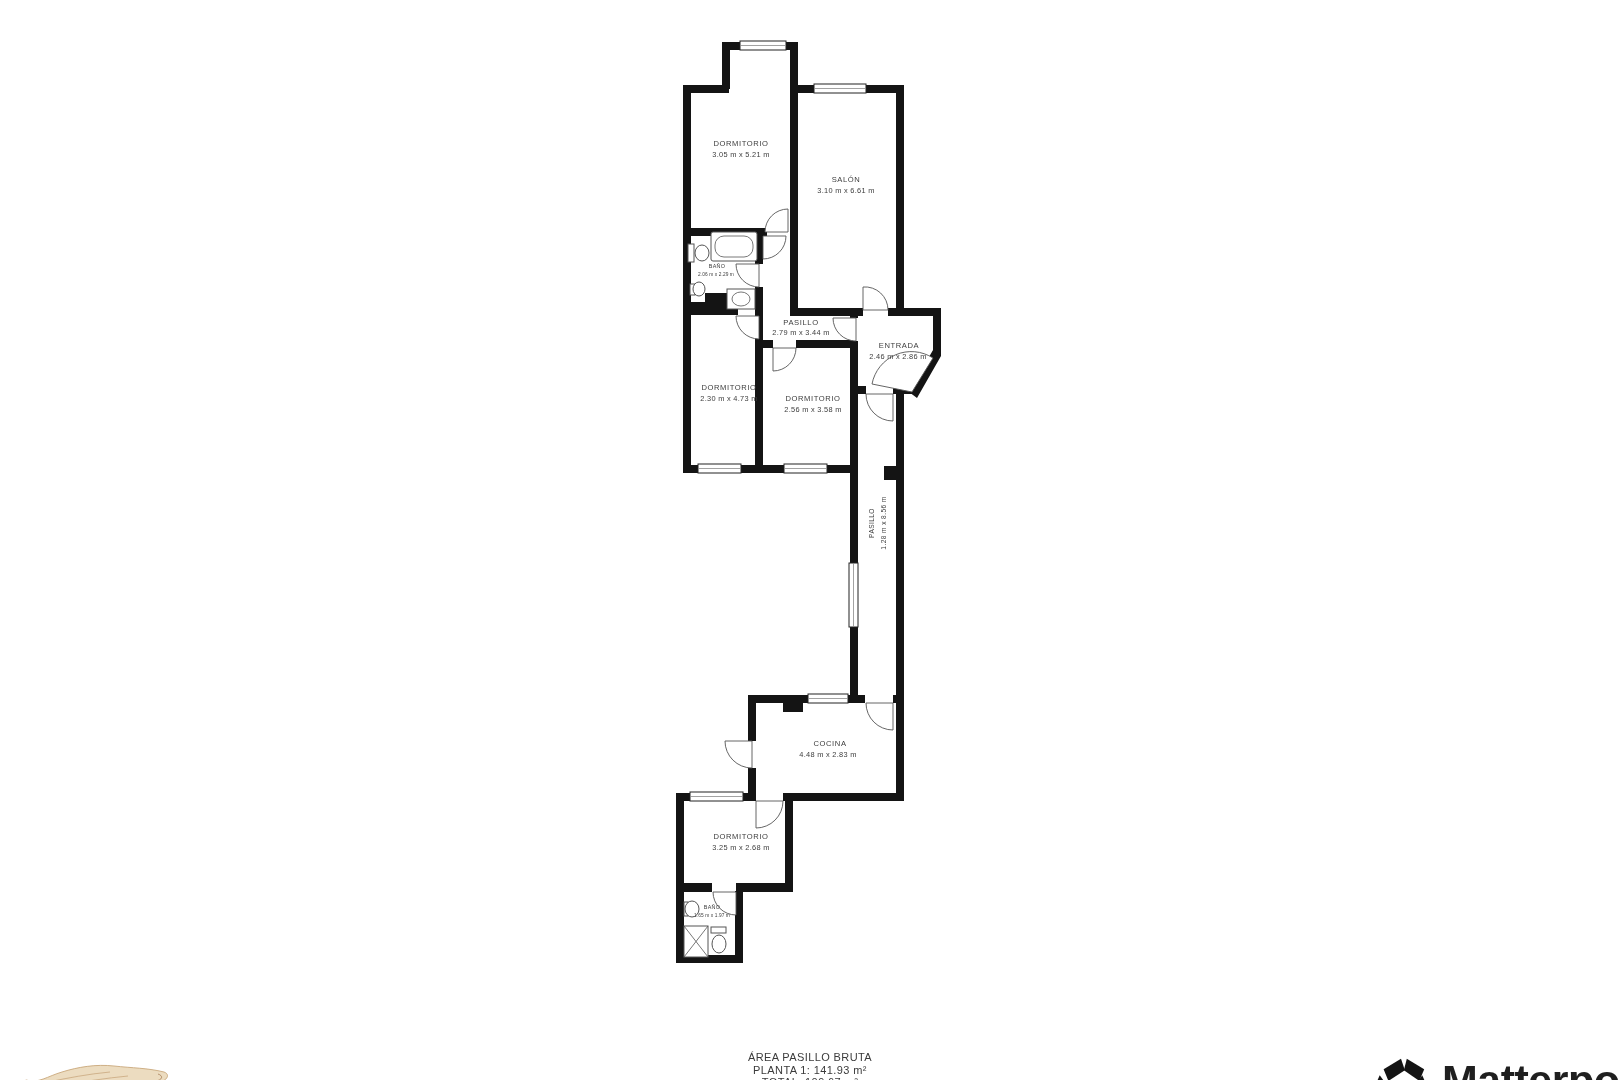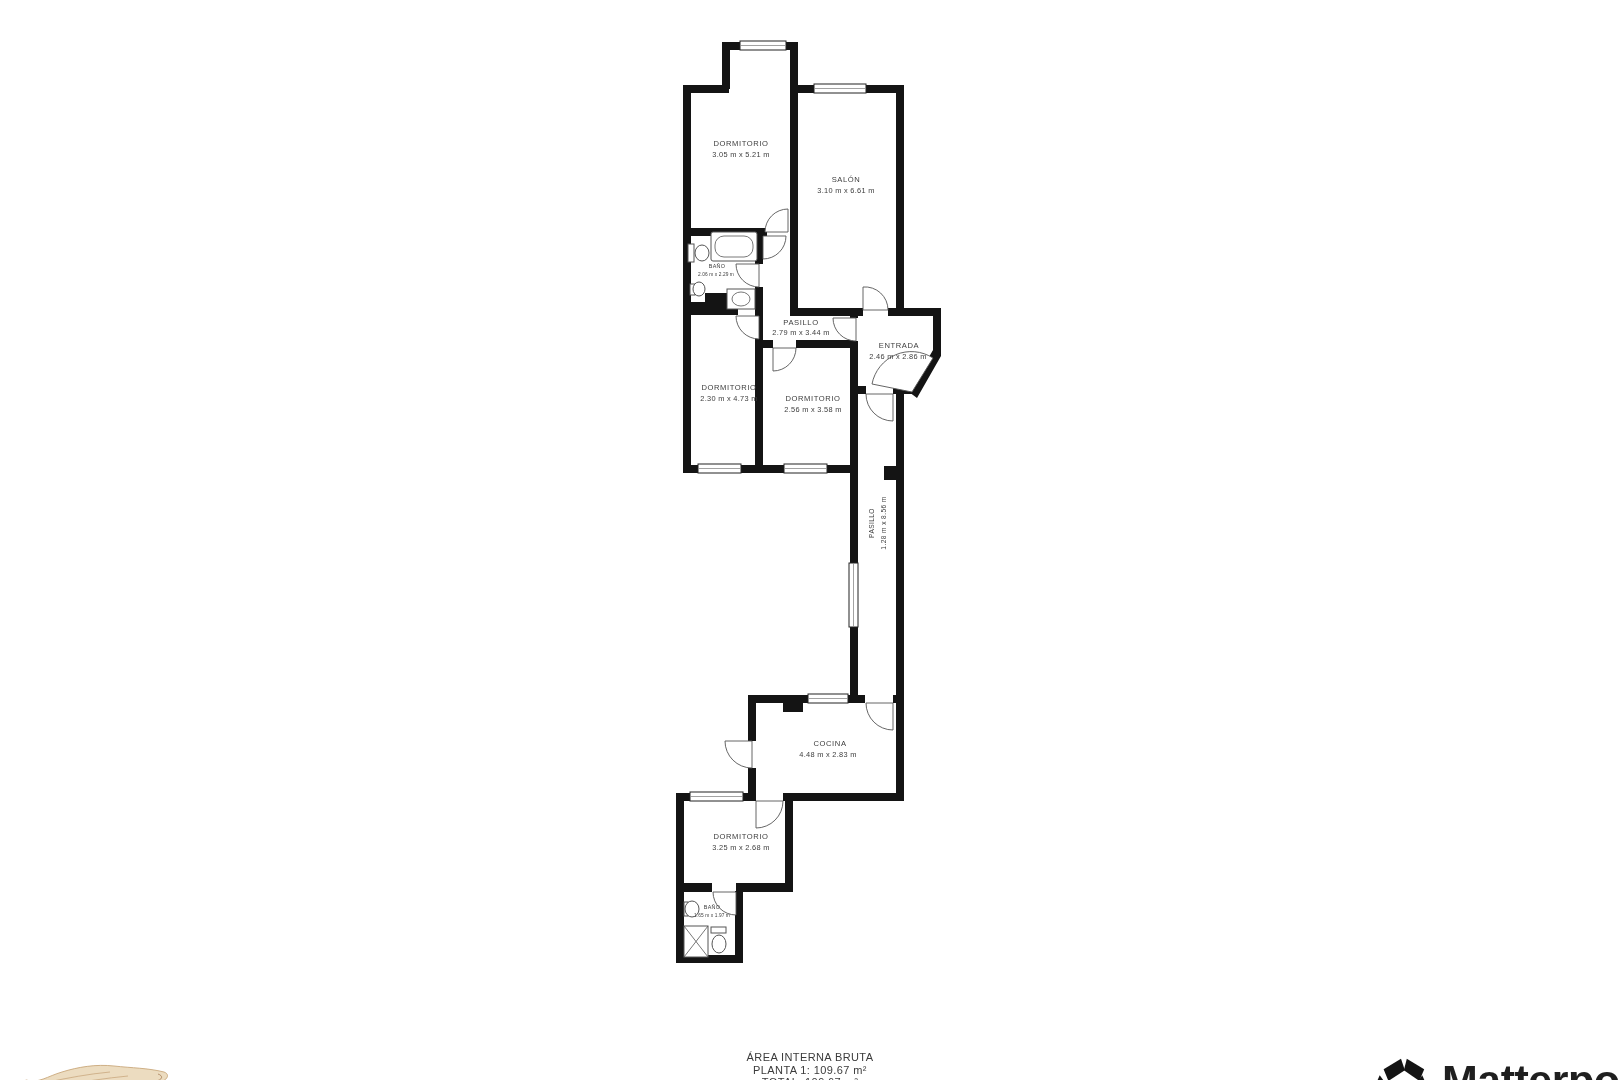--- a/index.html
+++ b/index.html
@@ -158,22 +158,22 @@
     <text class="room-name" x="741" y="839">DORMITORIO</text>
     <text class="room-dims" x="741" y="850">3.25 m x 2.68 m</text>
 
     <text class="room-name small" x="712" y="909">BAÑO</text>
     <text class="room-dims small" x="712" y="917">1.65 m x 1.97 m</text>
   </g>
 </svg>
 
 
 <div class="footer">
-  <div>ÁREA INTERNA BRUTA</div>
-  <div>PLANTA 1: 109.67 m²</div>
+  <div>ÁREA PASILLO BRUTA</div>
+  <div>PLANTA 1: 141.93 m²</div>
   <div>TOTAL: 109.67 m²</div>
 </div>
 
 
 <div class="logo">
   <svg width="58" height="58" viewBox="0 0 60 60">
     <g fill="#141414">
       <path d="M12,20 L30,9 L34,21 L17,32 Z"></path>
       <path d="M36,9 L54,20 L49,32 L33,21 Z"></path>
       <path d="M8,26 L15,36 L10,52 L2,40 Z"></path>

